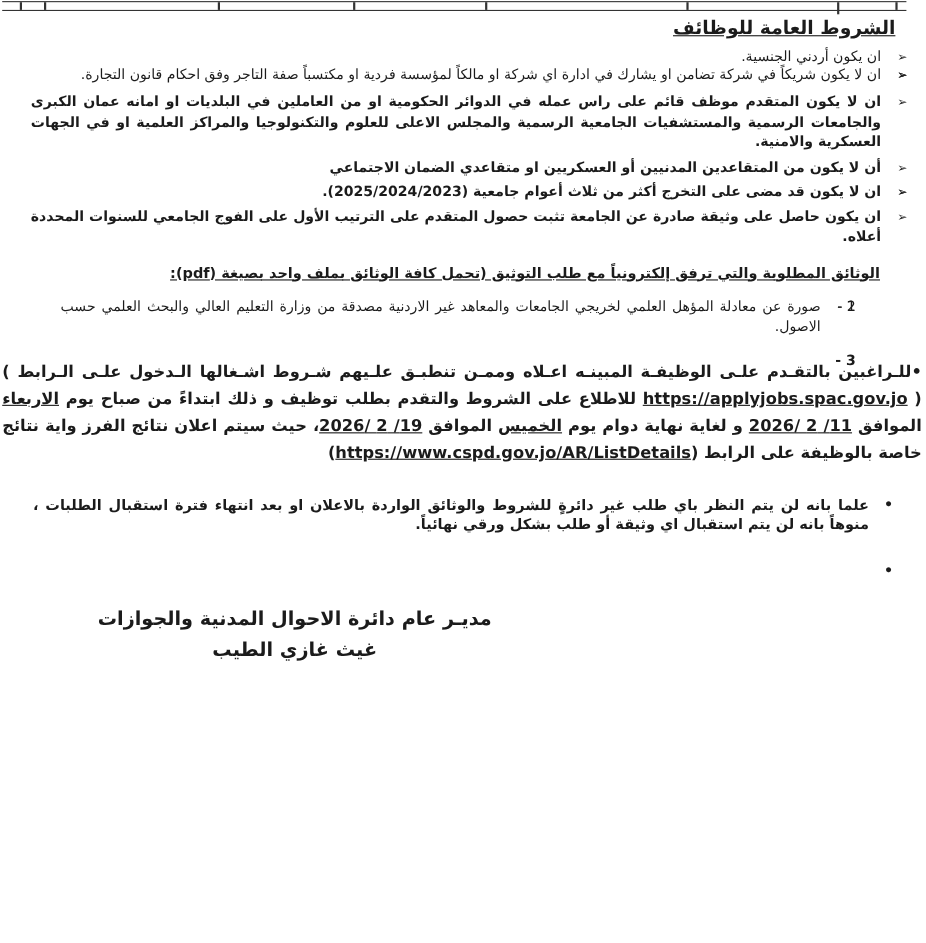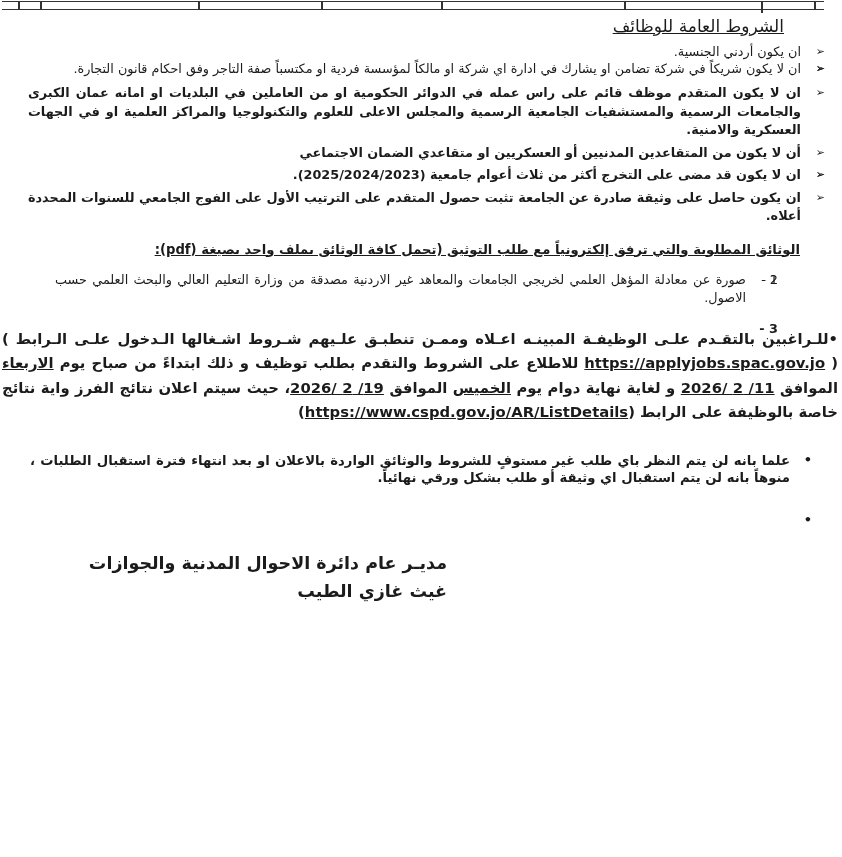--- a/index.html
+++ b/index.html
@@ -15,23 +15,23 @@
   }
   
   .table-remnant{
     position:absolute;top:1px;left:2px;right:18px;height:7px;
     border-top:1.5px solid #333;border-bottom:1.5px solid #333;
   }
   .tick{position:absolute;top:0;width:1.5px;height:7px;background:#333;}
   .tick.long{height:11px;}
   
   .title{
-    margin:16px 58px 8px 0;
+    margin:16px 28px 8px 0;
     width:fit-content;
-    font-size:17px;font-weight:normal;
+    font-size:17px;font-weight:bold;
     text-decoration:underline;
     letter-spacing:.3px;
   }
   
   ul.conditions{list-style:none;margin:6px 14px 0 28px;padding:0;}
   ul.conditions li{
     position:relative;padding-right:27px;
     font-size:12.8px;line-height:16px;
     text-align:justify;margin-bottom:1px;
   }
@@ -69,21 +69,21 @@
   ul.notes li{
     position:relative;padding-right:22px;
     font-size:13.2px;font-weight:bold;line-height:17.5px;
     text-align:justify;margin-bottom:25px;
   }
   ul.notes li .dot{position:absolute;right:0;top:-1px;font-size:13px;}
   
   .signature{
     margin:62px 395px 0 4px;
     width:fit-content;
-    text-align:right;
+    text-align:center;
     font-size:17.5px;font-weight:bold;
     line-height:28px;
   }
 </style>
 </head>
 <body>
 
 <div class="page">
 
   <div class="table-remnant">
@@ -148,21 +148,21 @@
     <li class="b">
       <span class="num">3 -</span>
     </li>
   </ol>
 
   <div class="apply"><span>•</span><span>للـراغبين بالتقـدم علـى الوظيفـة المبينـه اعـلاه وممـن تنطبـق علـيهم شـروط اشـغالها الـدخول علـى الـرابط </span><span class="ltr"><span>( </span><span class="url">https://applyjobs.spac.gov.jo</span><span> )</span></span><span> للاطلاع على الشروط والتقدم بطلب توظيف و ذلك ابتداءً من صباح يوم </span><span class="u">الاربعاء</span><span> الموافق </span><span class="u">11/ 2 /2026</span><span> و لغاية نهاية دوام يوم </span><span class="u">الخميس</span><span> الموافق </span><span class="u">19/ 2 /2026</span><span>، حيث سيتم اعلان نتائج الفرز واية نتائج خاصة بالوظيفة على الرابط </span><span class="ltr"><span>(</span><span class="url">https://www.cspd.gov.jo/AR/ListDetails</span><span>)</span></span></div>
 
   <ul class="notes">
     <li>
       <span class="dot">•</span>
-      <span>علما بانه لن يتم النظر باي طلب غير مستوفٍ للشروط والوثائق الواردة بالاعلان او بعد انتهاء فترة استقبال الطلبات ، منوهاً بانه لن يتم استقبال اي وثيقة أو طلب بشكل ورقي نهائياً.</span>
+      <span>علما بانه لن يتم النظر باي طلب غير دائرةٍ للشروط والوثائق الواردة بالاعلان او بعد انتهاء فترة استقبال الطلبات ، منوهاً بانه لن يتم استقبال اي وثيقة أو طلب بشكل ورقي نهائياً.</span>
     </li>
     <li>
       <span class="dot">•</span>
     </li>
   </ul>
 
   <div class="signature">
     <div>مديـر عام دائرة الاحوال المدنية والجوازات</div>
     <div>غيث غازي الطيب</div>
   </div>

